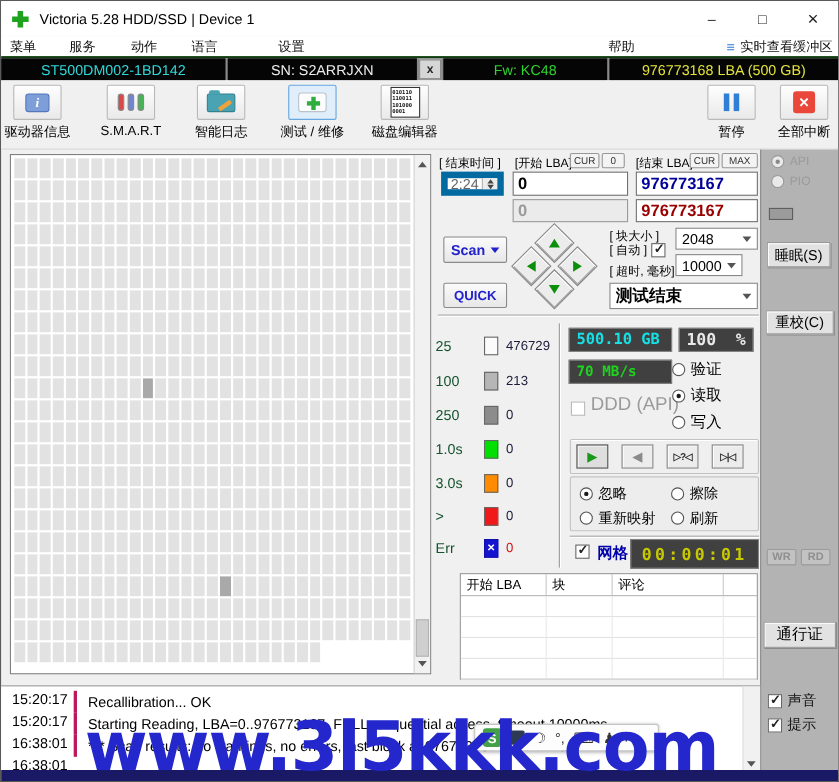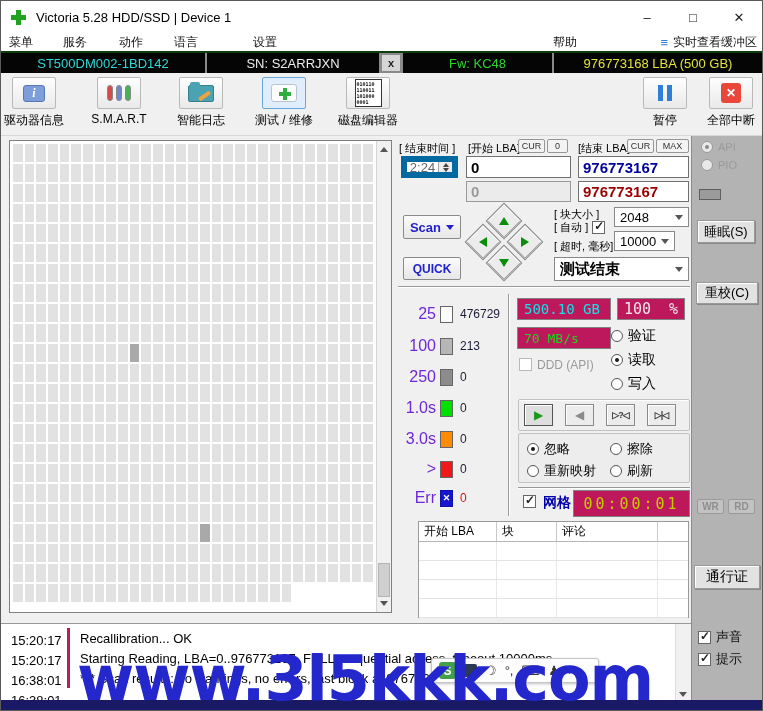--- a/index.html
+++ b/index.html
@@ -74,27 +74,27 @@
 .dnav{position:absolute;left:72px;top:70px;width:72px;height:72px}
 .dbtn{position:absolute;width:26px;height:26px;background:#ececec;border:1px solid #888;box-shadow:inset 1px 1px 0 #fff,inset -1px -1px 0 #9c9c9c;transform:rotate(45deg);display:flex;align-items:center;justify-content:center}
 .dt{transform:rotate(-45deg);width:0;height:0}
 .dt.up{border-left:5px solid transparent;border-right:5px solid transparent;border-bottom:8px solid #0b8f0b}
 .dt.dn{border-left:5px solid transparent;border-right:5px solid transparent;border-top:8px solid #0b8f0b}
 .dt.lf{border-top:5px solid transparent;border-bottom:5px solid transparent;border-right:8px solid #0b8f0b}
 .dt.rt{border-top:5px solid transparent;border-bottom:5px solid transparent;border-left:8px solid #0b8f0b}
 .hline{position:absolute;height:2px;border-top:1px solid #9a9a9a;border-bottom:1px solid #fff}
 .vline{position:absolute;width:2px;border-left:1px solid #9a9a9a;border-right:1px solid #fff}
 .srow{position:absolute;left:0;height:18px;display:flex;align-items:center}
-.slab{width:40px;text-align:right;color:#6d28d9;font-size:16px}
+.slab{width:40px;color:#14532d;font-size:13px}
 .sblk{width:13px;height:17px;border:1px solid #666;margin-left:4px;flex:none}
 .sblk.err{background:#1515cf;border-color:#1111aa;color:#fff;display:flex;align-items:center;justify-content:center}
 .sblk.err::after{content:"✕";font-size:9px;font-weight:bold}
 .sval{margin-left:7px;font-size:12px;color:#1c1c38}
 .sval.red{color:#cf1515}
-.lcd{position:absolute;background:#be185d;border:1px solid #828282;font-family:"DejaVu Sans Mono",monospace;font-weight:normal;display:flex;align-items:center;padding:0 6px}
+.lcd{position:absolute;background:#404040;border:1px solid #828282;font-family:"DejaVu Sans Mono",monospace;font-weight:bold;display:flex;align-items:center;padding:0 6px}
 .ck{width:13px;height:13px;background:#fff;border:1px solid #666;position:relative;display:inline-block;flex:none}
 .ck.on::after{content:"✓";position:absolute;left:1px;top:-3px;font-size:12px;font-weight:bold;color:#222}
 .ck.dis{border-color:#b9b9b9}
 .radio{width:12px;height:12px;border:1px solid #555;border-radius:50%;background:#fff;display:inline-block;position:relative;flex:none}
 .radio.on::after{content:"";position:absolute;left:3px;top:3px;width:4px;height:4px;border-radius:50%;background:#1a1a1a}
 .radio.dis{border-color:#999;background:#e9e9e9}
 .radio.dis.on::after{background:#8a8a8a}
 .ropt{position:absolute;display:flex;align-items:center;gap:5px;font-size:14px;color:#000;white-space:nowrap}
 .ropt.small{font-size:13px}
 .ropt.gray{color:#9a9a9a}
@@ -112,21 +112,21 @@
 .rt-row{display:flex;height:19px;border-bottom:1px solid #e3e3e3}
 .rt-e{height:100%;border-right:1px solid #e8e8e8}
 
 .sidebar{position:absolute;left:690px;top:135px;width:73px;height:567px;background:#b3b3b3;border-left:1px solid #8c8c8c}
 .sbtn{position:absolute;background:#e2e2e2;border:1px solid #999;box-shadow:inset 1px 1px 0 #fff,1px 1px 0 #8a8a8a;font-size:13px;display:flex;align-items:center;justify-content:center;color:#000;white-space:nowrap}
 .tinybtn{position:absolute;width:27px;height:15px;background:#c2c2c2;border:1px solid #9a9a9a;border-radius:2px;color:#8f8f8f;font-size:10px;font-weight:bold;display:flex;align-items:center;justify-content:center}
 .srect{position:absolute;left:7px;top:53px;width:22px;height:11px;background:#9b9b9b;border:1px solid #5f5f5f}
 .sb-ck{position:absolute;display:flex;align-items:center;gap:5px;font-size:13px;color:#111}
 
 .logarea{position:absolute;left:0;top:622px;width:690px;height:80px;background:#fff;border-top:1px solid #999;font-size:13px;color:#000;padding-top:4px;overflow:hidden}
-.lrow{display:flex;height:20px;align-items:flex-end}
+.lrow{display:flex;height:20px;align-items:flex-start}
 .ltime{width:66px;padding-left:10px;flex:none}
 .lmsg{border-left:3px solid #be185d;padding-left:10px;height:100%;display:flex;align-items:center;white-space:nowrap;overflow:hidden}
 .lmsg.blue{color:#1663c7}
 .logscroll{position:absolute;right:0;top:0;bottom:0;width:16px;background:#f1f1f1;border-left:1px solid #ddd}
 
 .imebar{position:absolute;left:430px;top:657px;width:168px;height:25px;background:#fdfdfd;border:1px solid #c5c5c5;border-radius:3px;display:flex;align-items:center;gap:8px;padding:0 7px;z-index:5;box-shadow:0 1px 3px rgba(0,0,0,.25)}
 .ime-s{width:17px;height:17px;background:#43a047;border-radius:3px;color:#fff;font-weight:bold;font-size:12px;display:flex;align-items:center;justify-content:center}
 .ime-dark{width:13px;height:13px;background:#2c3a55;border-radius:2px}
 .ime-g{font-size:13px;color:#333}
 
@@ -1047,21 +1047,21 @@
         <span class="sval red">0</span>
       </div>
 
     <div class="lcd" style="left:121px;top:162px;width:94px;height:22px;color:#16e0e6;font-size:14px">500.10 GB</div>
     <div class="lcd" style="left:221px;top:162px;width:68px;height:22px;color:#e8e8e8;font-size:15px;justify-content:space-between">
       <span>100</span>
         <span>%</span>
     </div>
     <div class="lcd" style="left:121px;top:191px;width:94px;height:22px;color:#1ed41e;font-size:13px">70 MB/s</div>
 
-    <div style="position:absolute;left:123px;top:222px;display:flex;gap:5px;align-items:flex-start;font-size:12px;color:#9a9a9a">
+    <div style="position:absolute;left:123px;top:222px;display:flex;gap:5px;align-items:flex-end;font-size:17px;color:#9a9a9a">
       <span class="ck dis"></span>
       <span>DDD (API)</span>
     </div>
 
     <div class="ropt" style="left:215px;top:191px">
         <span class="radio"></span>
         <span>验证</span>
       </div>
     <div class="ropt" style="left:215px;top:215px">
         <span class="radio on"></span>

